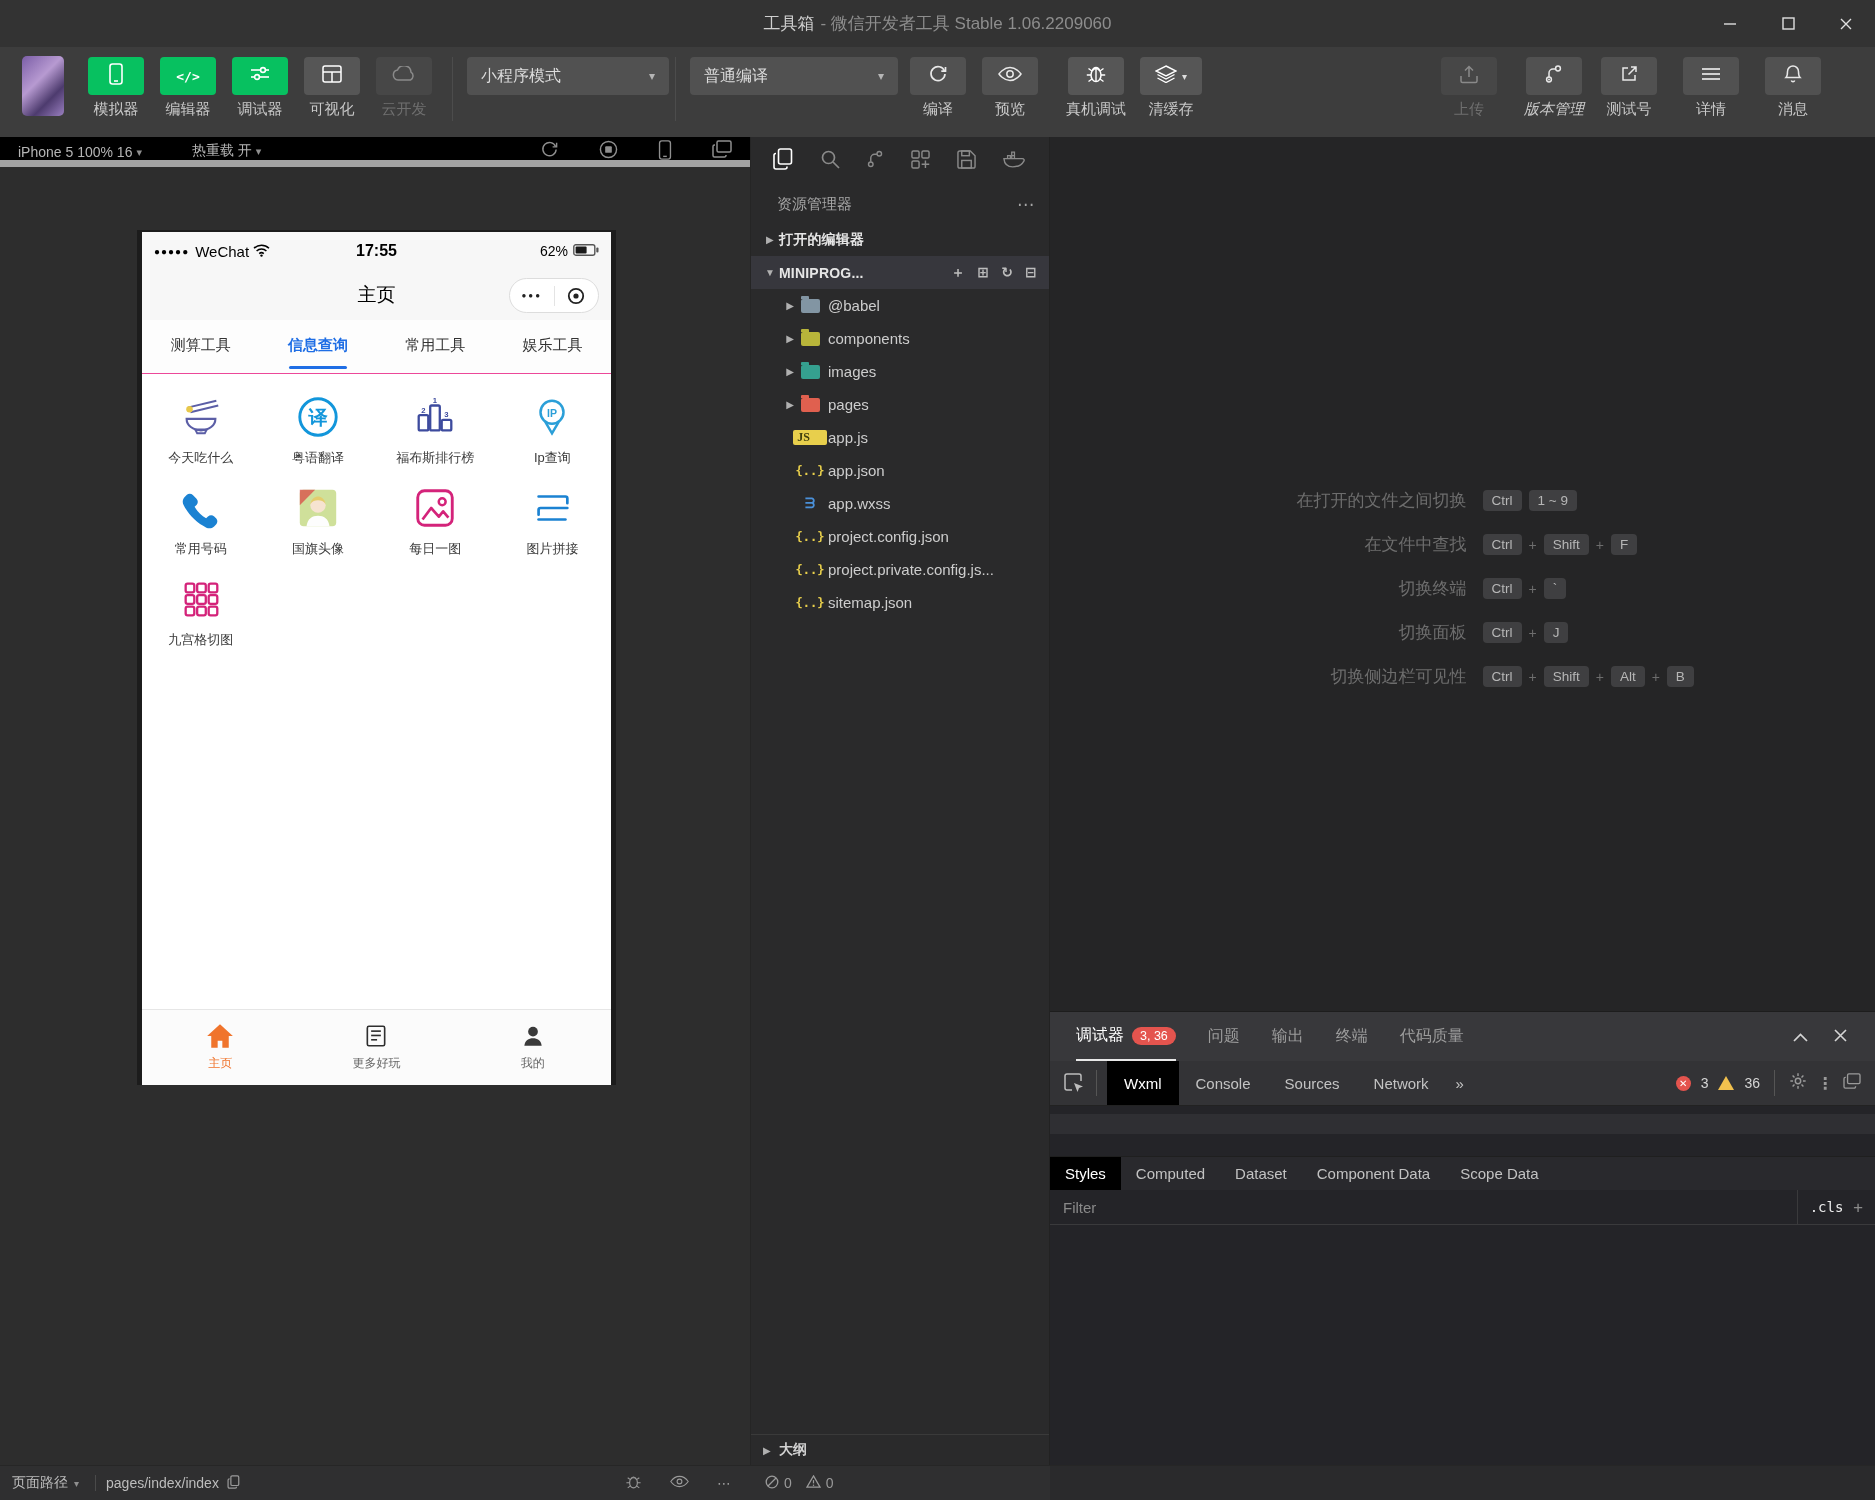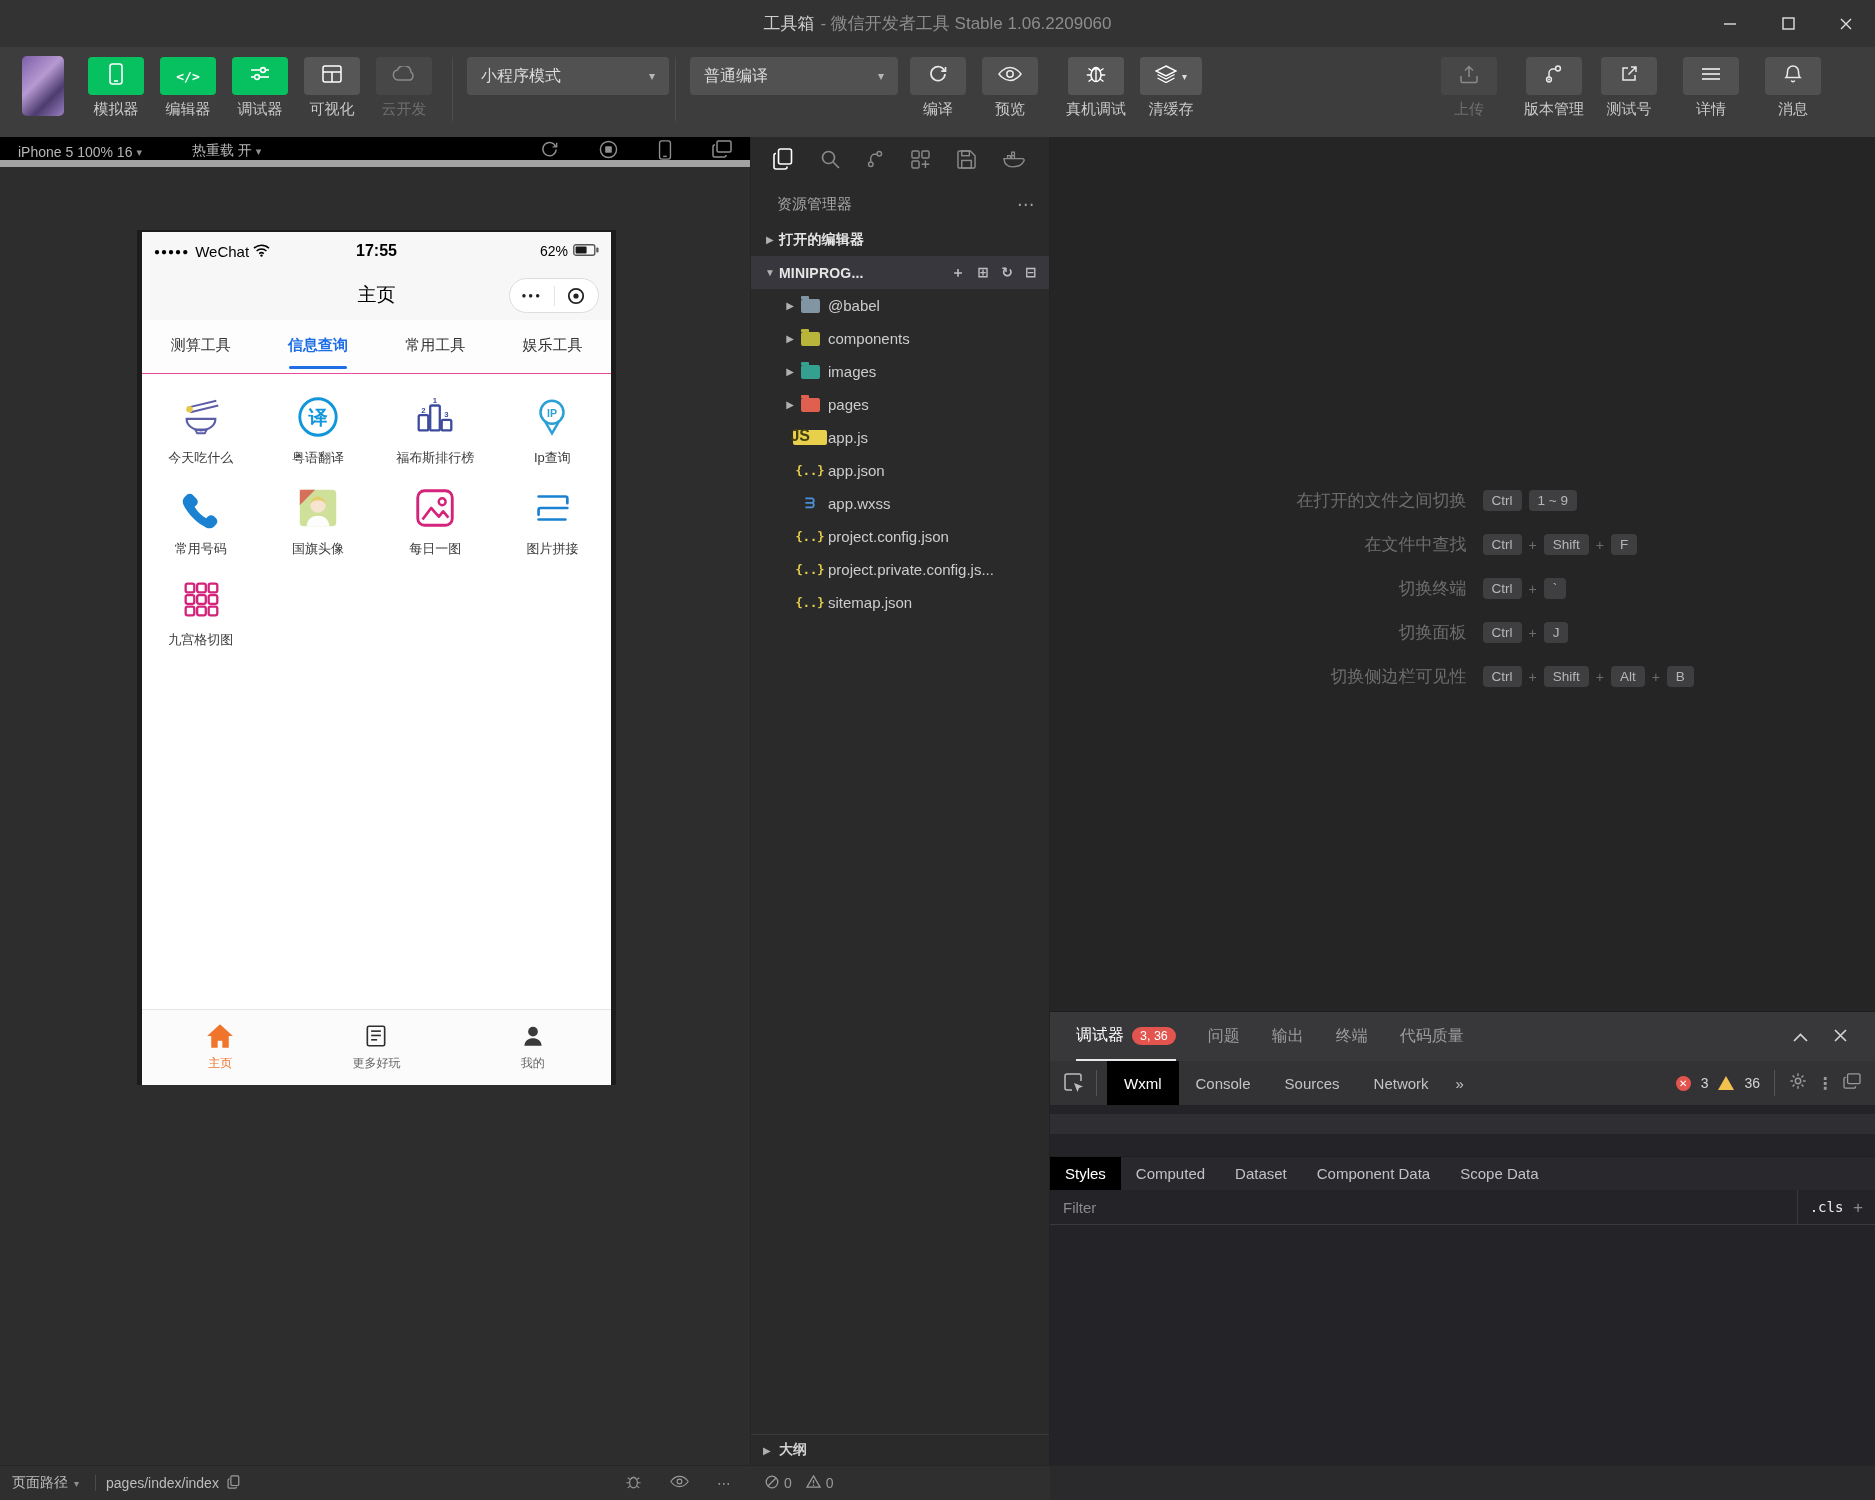--- a/index.html
+++ b/index.html
@@ -77,21 +77,21 @@
   .trow { height:33px; display:flex; align-items:center; font-size:15px; color:#cdcdcd; padding-left:10px; white-space:nowrap; overflow:hidden; }
   .trow .tcaret { width:18px; font-size:10px; color:#b0b0b0; text-align:center; flex:none; }
   .trow.hdr { font-weight:bold; color:#e6e6e6; font-size:14px; letter-spacing:.2px; }
   .trow.sel { background:#37373d; }
   .trow .acts { margin-left:auto; display:flex; gap:12px; padding-right:12px; color:#bdbdbd; font-size:14px; }
   .trow.child { padding-left:30px; }
   .ficon { width:22px; height:18px; margin-right:7px; flex:none; position:relative; display:flex; align-items:center; justify-content:center; }
   .folder { width:19px; height:14px; border-radius:2px; position:relative; }
   .folder::before { content:""; position:absolute; top:-3px; left:0; width:8px; height:3px; border-radius:1px 1px 0 0; background:inherit; }
   .fbadge { font-size:12px; font-weight:bold; font-family:"DejaVu Sans Mono",monospace; }
-  .js-badge { background:#e8cf4c; color:#42400e; width:17px; height:15px; font-size:16px; font-weight:bold; display:flex; align-items:flex-end; justify-content:flex-end; padding:0 17px; border-radius:2px; font-family:Liberation Sans, sans-serif; }
+  .js-badge { background:#e8cf4c; color:#42400e; width:17px; height:15px; font-size:12px; font-weight:bold; display:flex; align-items:flex-end; justify-content:flex-end; padding:0 17px; border-radius:2px; font-family:Liberation Serif, serif; }
   .exp-spacer { flex:1; }
   .outline-row { height:31px; border-top:1px solid #3a3a3a; display:flex; align-items:center; font-size:14px; color:#d2d2d2; font-weight:bold; padding-left:12px; }
   .outline-row .tcaret { width:16px; font-size:10px; color:#b0b0b0; }
 
   
   .rightcol { flex:1; display:flex; flex-direction:column; background:#252526; }
   .editor { flex:1; position:relative; background:#252526; }
   .shortcuts { position:absolute; top:352px; left:0; right:0; display:flex; flex-direction:column; gap:21px; }
   .sc-row { display:flex; align-items:center; justify-content:center; }
   .sc-label { width:430px; text-align:right; color:#6d6d6d; font-size:17px; padding-right:16px; }
@@ -270,21 +270,21 @@
     <div class="toolbar-right">
       <div class="tbtn disabled" style="margin-right:22px;">
         <div class="box">
             <span><svg width="20" height="20" viewBox="0 0 20 20">
                 <path d="M10 13V3M6 6.5L10 2.5l4 4" fill="none" stroke="#8a8a8a" stroke-width="1.5"></path>
                 <path d="M2 12v5a1.5 1.5 0 0 0 1.5 1.5h13A1.5 1.5 0 0 0 18 17v-5" fill="none" stroke="#8a8a8a" stroke-width="1.5"></path>
               </svg></span>
           </div>
         <div class="lbl">上传</div>
       </div>
-      <div class="tbtn" style="width:66px;">
+      <div class="tbtn" style="width:66px;font-style:italic;">
         <div class="box" style="background:#515151;">
             <span><svg width="18" height="20" viewBox="0 0 18 20">
                 <circle cx="4" cy="15.5" r="2.4" fill="none" stroke="#e8e8e8" stroke-width="1.5"></circle>
                 <circle cx="13" cy="4.5" r="2.4" fill="none" stroke="#e8e8e8" stroke-width="1.5"></circle>
                 <path d="M4 13V9a4 4 0 0 1 4-4h2.5" fill="none" stroke="#e8e8e8" stroke-width="1.5"></path>
                 <circle cx="4" cy="15.5" r="1" fill="#e8e8e8"></circle>
               </svg></span>
           </div>
         <div class="lbl">版本管理</div>
       </div>

